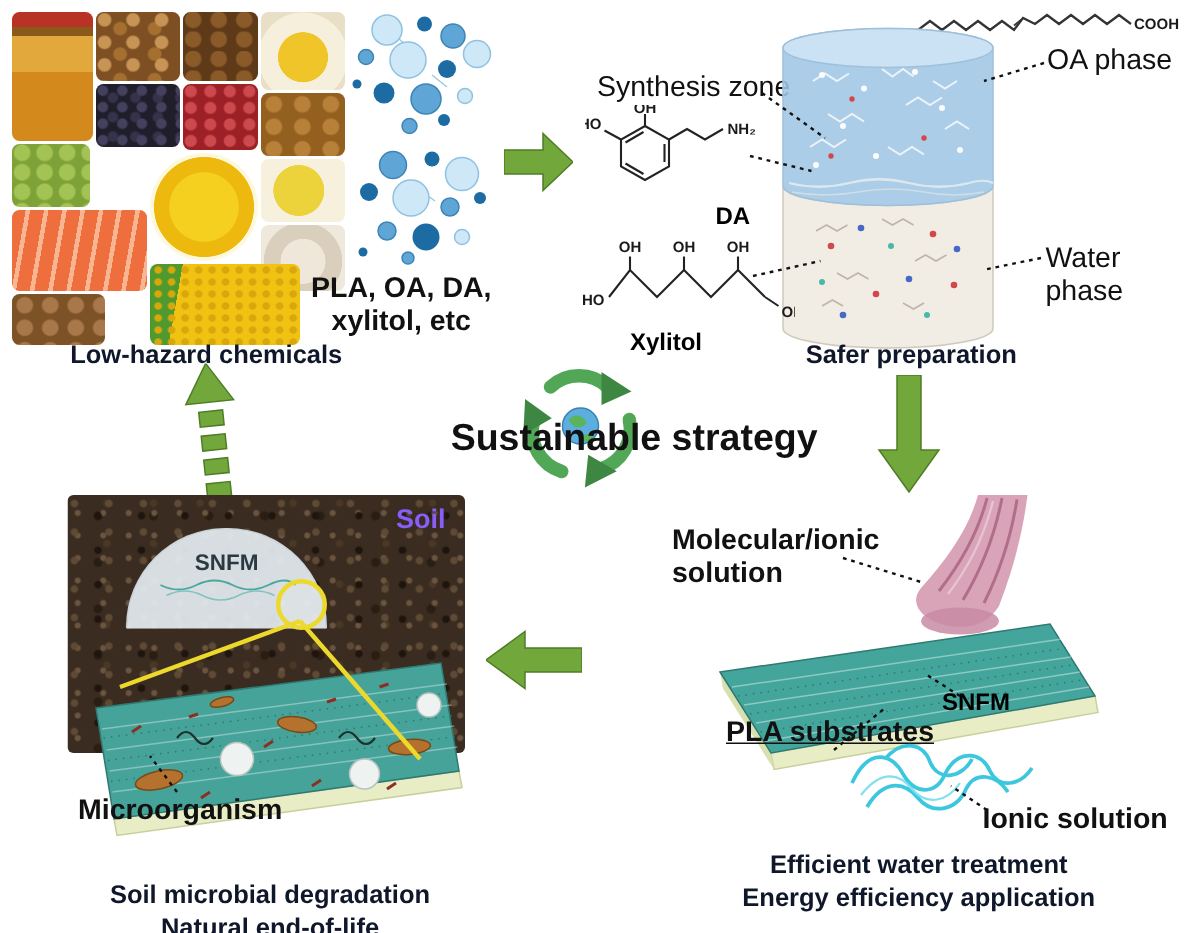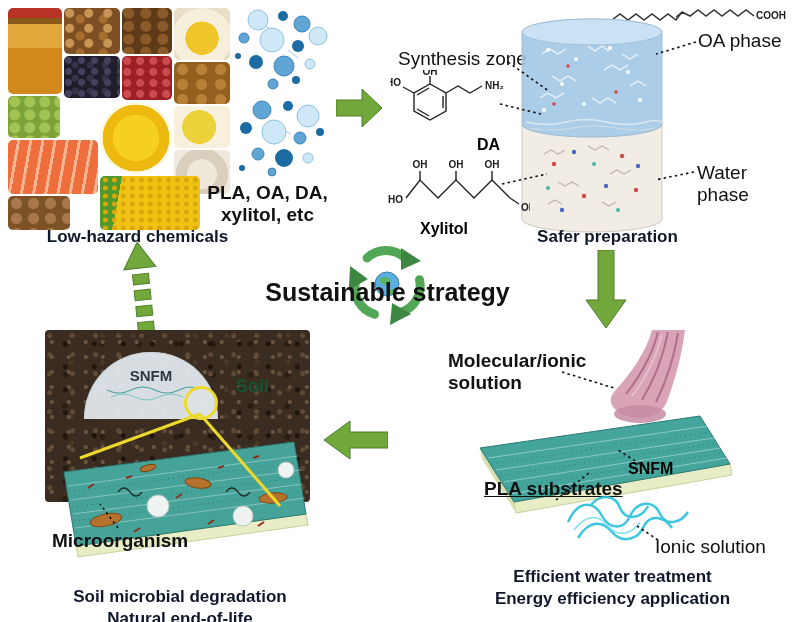--- a/index.html
+++ b/index.html
@@ -42,21 +42,21 @@
       radial-gradient(circle at 40% 80%,#6b5540 0 1.5px,transparent 2.5px),
       radial-gradient(circle at 85% 20%,#4a3826 0 2px,transparent 3px),
       radial-gradient(circle at 55% 45%,#2a1d12 0 2.5px,transparent 3.5px);
     background-size:23px 19px,29px 23px,17px 15px,31px 27px,37px 31px;}
   .dome{left:84px;top:352px;width:132px;height:66px;border-radius:66px 66px 0 0;
         background:rgba(230,237,242,0.92);border:1px solid #c9d4da;border-bottom:none;
         text-align:center;}
   .dome .snfm{margin-top:14px;font-weight:bold;font-size:15px;color:#2a3a40;}
   .mag-ring{left:184px;top:386px;width:28px;height:28px;border:3px solid #ecd92c;border-radius:50%;
             background:rgba(250,250,250,0.15);}
-  .soil-word{left:236px;top:336px;font-weight:bold;font-size:18px;color:#14532d;text-shadow:0 0 2px #333;margin-top:40px;}
+  .soil-word{left:264px;top:336px;font-weight:bold;font-size:18px;color:#8b5cf6;text-shadow:0 0 2px #333;}
 
   .green-arrow{fill:#72a73b;stroke:#4e7d26;stroke-width:1;}
 </style>
 </head>
 <body>
 
 <div id="canvas">
 
   <div class="abs collage">
     <div class="tile t-oilbottle"></div>
@@ -244,21 +244,21 @@
       </g>
     </defs>
     <use href="#rcA"></use>
     <use href="#rcA" transform="rotate(120 42 48)"></use>
     <use href="#rcA" transform="rotate(240 42 48)"></use>
     <circle cx="42" cy="48" r="12" fill="#4fa8dc" stroke="#2a78aa"></circle>
     <path d="M34,44 q4,-5 9,-2 q5,3 1,6 q-6,3 -10,-4" fill="#4cae50"></path>
     <path d="M44,54 q5,-2 7,2 q-2,4 -7,2 z" fill="#4cae50"></path>
   </svg>
 
-  <div class="abs" style="left:230px;top:278px;width:315px;text-align:center;font-size:25px;font-weight:bold;z-index:10;">Sustainable strategy</div>
+  <div class="abs" style="left:230px;top:278px;width:315px;text-align:right;font-size:25px;font-weight:bold;z-index:10;">Sustainable strategy</div>
 
   <div class="abs soil"></div>
   <div class="abs soil-word">Soil</div>
 
   <div class="abs dome">
     <div class="snfm">SNFM</div>
     <svg width="100" height="20" viewBox="0 0 100 20">
       <path d="M6,6 q12,6 24,0 t24,0 t24,0 t18,0" fill="none" stroke="#4aa79e" stroke-width="1.2"></path>
       <path d="M10,13 q12,-6 24,0 t24,0 t24,0" fill="none" stroke="#7fc4bc" stroke-width="1"></path>
     </svg>
@@ -356,21 +356,21 @@
 
   <svg class="abs" style="left:560px;top:476px;" width="140" height="84" viewBox="0 0 140 84">
     <g fill="none" stroke="#28c2dc" stroke-width="2.5" opacity="0.9">
       <path d="M8,46 C20,20 36,28 42,40 C50,54 64,54 70,40 C78,24 94,24 100,38 C106,50 120,48 128,36"></path>
       <path d="M18,62 C30,42 44,46 52,56 C62,68 78,64 84,50 C90,38 104,40 112,52"></path>
       <path d="M30,30 C42,16 56,20 60,32 C66,46 82,42 88,30"></path>
     </g>
     <path d="M14,54 C28,36 40,40 48,50 C58,62 72,58 80,46" fill="none" stroke="#7fe0ee" stroke-width="1.5"></path>
   </svg>
 
-  <div class="abs label" style="left:655px;top:536px;font-weight:400;">Ionic solution</div>
+  <div class="abs label" style="left:655px;top:536px;font-weight:700;">Ionic solution</div>
 
   <div class="abs" style="left:430px;top:566px;width:365px;">
     <div class="cap">Efficient water treatment</div>
     <div class="cap">Energy efficiency application</div>
   </div>
 
   <svg class="abs" style="left:0;top:0;z-index:50;pointer-events:none;" width="799" height="622" viewBox="0 0 799 622">
     <g stroke="#111" stroke-width="1.6" stroke-dasharray="2.5 3.2" fill="none">
       <line x1="508" y1="62" x2="550" y2="92"></line>
       <line x1="696" y1="42" x2="656" y2="54"></line>

